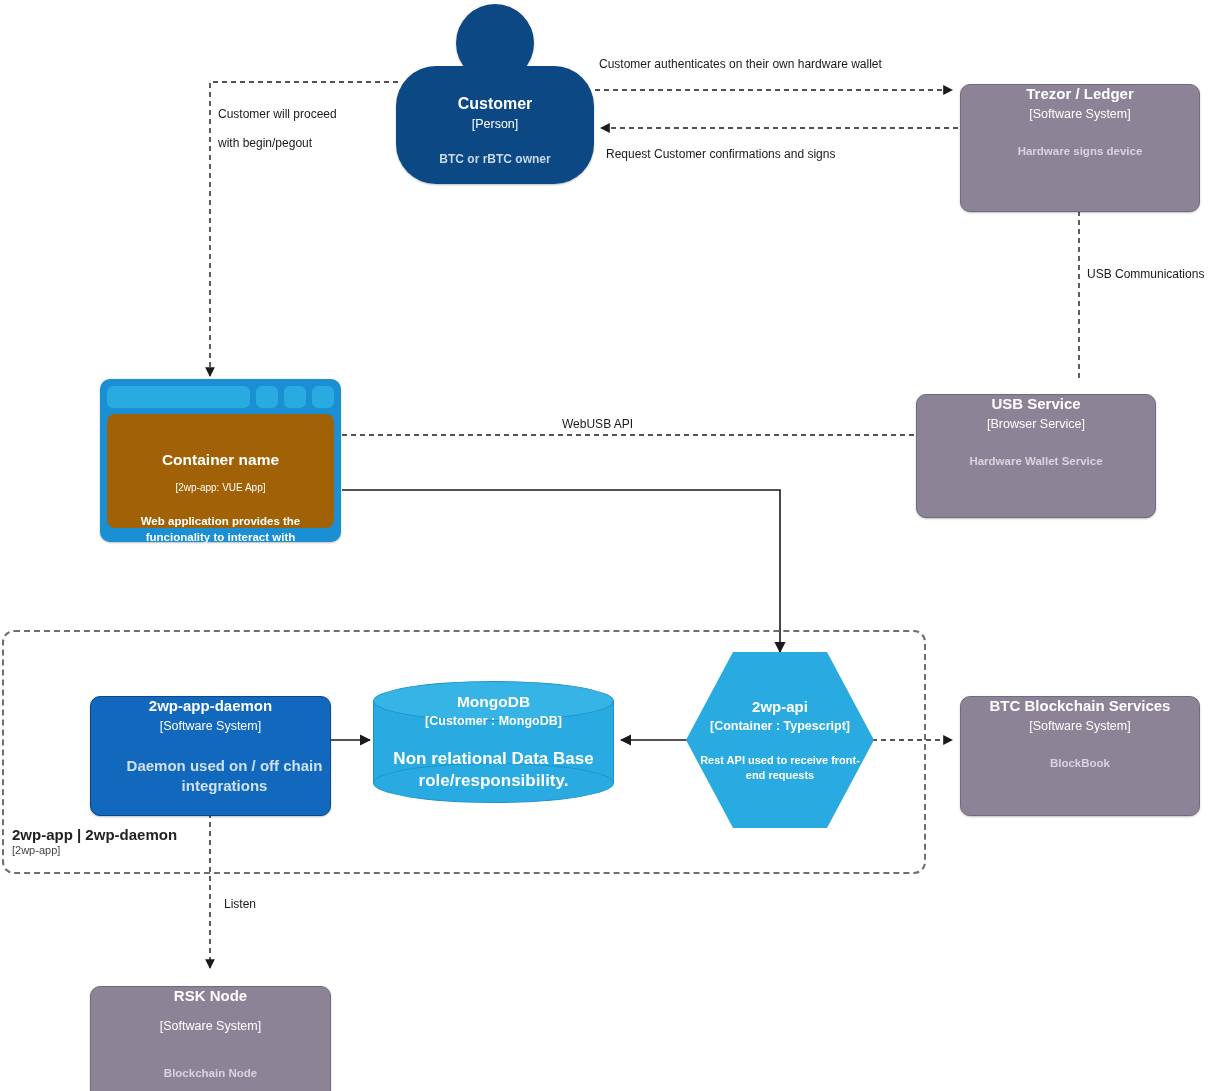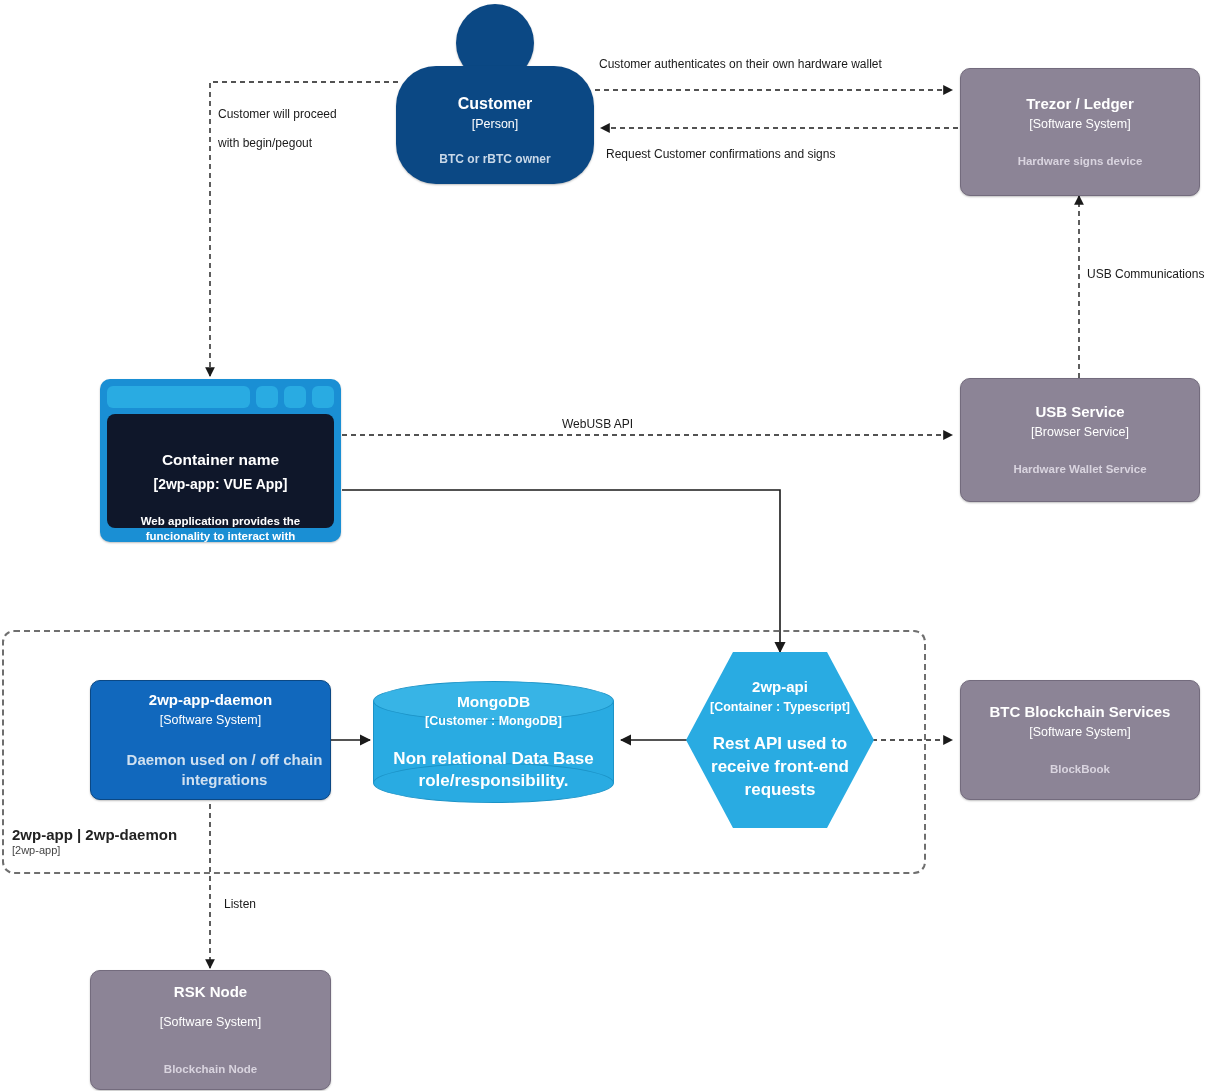--- a/index.html
+++ b/index.html
@@ -6,21 +6,21 @@
   body{
     width:1211px;height:1091px;position:relative;overflow:hidden;
     font-family:"Liberation Sans","DejaVu Sans",sans-serif;
     -webkit-font-smoothing:antialiased;
   }
   #canvas{position:absolute;left:0;top:0;width:1211px;height:1091px;}
   svg.layer{position:absolute;left:0;top:0;width:1211px;height:1091px;pointer-events:none;}
 
   
   .node{position:absolute;box-sizing:border-box;display:flex;flex-direction:column;
-        align-items:center;justify-content:center;text-align:center;color:#ffffff;}
+        align-items:center;text-align:center;color:#ffffff;margin-top:16px;}
   .n-title{font-weight:bold;line-height:1.25;}
   .n-tech{line-height:1.3;}
   .n-desc{line-height:1.3;font-weight:bold;}
 
   
   .sys{background:#8C8496;border:1px solid #736B7D;border-radius:10px;
        box-shadow:0 1px 2px rgba(0,0,0,.25);}
   .sys .n-title{font-size:15px;}
   .sys .n-tech{font-size:12.5px;margin-top:2px;}
   .sys .n-desc{font-size:11.5px;color:#d9d4df;margin-top:22px;}
@@ -44,26 +44,26 @@
   .person-body .n-title{font-size:16px;}
   .person-body .n-tech{font-size:12.5px;margin-top:2px;}
   .person-body .n-desc{font-size:12px;color:#c9d8e8;margin-top:20px;}
 
   
   .browser{position:absolute;background:#1a8fd4;border-radius:10px;padding:7px;
       box-sizing:border-box;box-shadow:0 1px 2px rgba(0,0,0,.25);}
   .browser-bar{display:flex;gap:6px;height:22px;align-items:stretch;}
   .browser-url{flex:1;background:#29ABE2;border-radius:6px;}
   .browser-dot{width:22px;background:#29ABE2;border-radius:6px;}
-  .browser-body{margin-top:6px;background:#0f172a;border-radius:8px;
+  .browser-body{margin-top:6px;background:#a16207;border-radius:8px;
       height:calc(100% - 35px);display:flex;flex-direction:column;align-items:center;
       justify-content:flex-start;padding:36px 12px 0;box-sizing:border-box;
       color:#fff;text-align:center;}
   .browser-body .n-title{font-size:15.5px;}
-  .browser-body .n-tech{font-size:14px;font-weight:bold;margin-top:6px;}
+  .browser-body .n-tech{font-size:10px;font-weight:normal;margin-top:12px;}
   .browser-body .n-desc{font-size:11.5px;font-weight:bold;margin-top:20px;line-height:1.35;}
 
   
   .cyl{position:absolute;}
   .cyl-body{position:absolute;left:0;top:20px;width:100%;height:calc(100% - 40px);
       background:#29ABE2;}
   .cyl-top{position:absolute;left:0;top:0;width:100%;height:40px;border-radius:50%;
       background:#37b4e6;border:1px solid #1c93c7;box-sizing:border-box;}
   .cyl-bot{position:absolute;left:0;bottom:0;width:100%;height:40px;border-radius:50%;
       background:#29ABE2;border:1px solid #1c93c7;box-sizing:border-box;}
@@ -78,21 +78,21 @@
 
   
   .hex{position:absolute;}
   .hex-shape{position:absolute;left:0;top:0;width:100%;height:100%;background:#29ABE2;
      clip-path:polygon(25% 0%,75% 0%,100% 50%,75% 100%,25% 100%,0% 50%);}
   .hex-text{position:absolute;left:0;top:0;width:100%;height:100%;display:flex;
      flex-direction:column;align-items:center;justify-content:center;color:#fff;
      text-align:center;padding:12px 6px;box-sizing:border-box;}
   .hex-text .n-title{font-size:15px;}
   .hex-text .n-tech{font-size:12.5px;font-weight:bold;margin-top:2px;}
-  .hex-text .n-desc{font-size:17px;font-weight:bold;margin-top:18px;line-height:1.35;}
+  .hex-text .n-desc{font-size:11px;font-weight:bold;margin-top:18px;line-height:1.35;}
 
   
   .boundary{position:absolute;border:2px dashed #6f6f6f;border-radius:12px;
       background:transparent;}
   .boundary-label{position:absolute;color:#222;}
   .boundary-label .b-name{font-size:15px;font-weight:bold;}
   .boundary-label .b-tech{font-size:11px;color:#444;margin-top:1px;}
 
   
   .elabel{position:absolute;font-size:12px;color:#1a1a1a;white-space:nowrap;}
@@ -144,21 +144,21 @@
       <div class="n-desc">BTC or rBTC owner</div>
     </div>
   </div>
 
   <div class="node sys" style="left:960px;top:68px;width:240px;height:128px;">
     <div class="n-title">Trezor / Ledger</div>
     <div class="n-tech">[Software System]</div>
     <div class="n-desc">Hardware signs device</div>
   </div>
 
-  <div class="node sys" style="left:960px;top:378px;width:240px;height:124px;">
+  <div class="node sys" style="left:916px;top:378px;width:240px;height:124px;">
     <div class="n-title">USB Service</div>
     <div class="n-tech">[Browser Service]</div>
     <div class="n-desc">Hardware Wallet Service</div>
   </div>
 
   <div class="browser" style="left:100px;top:379px;width:241px;height:163px;">
     <div class="browser-bar">
       <div class="browser-url"></div>
       <div class="browser-dot"></div>
       <div class="browser-dot"></div>

